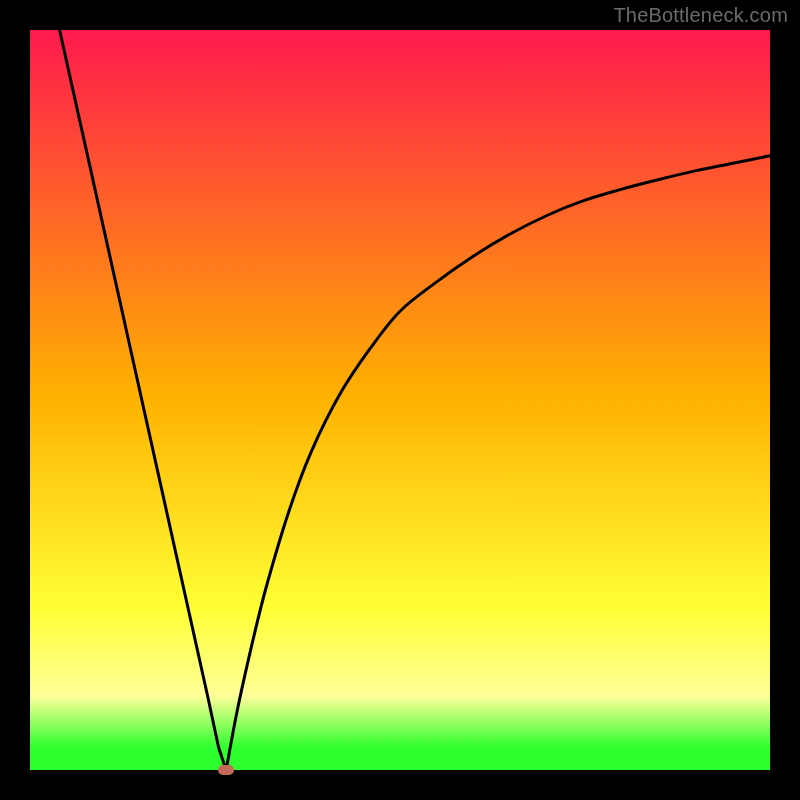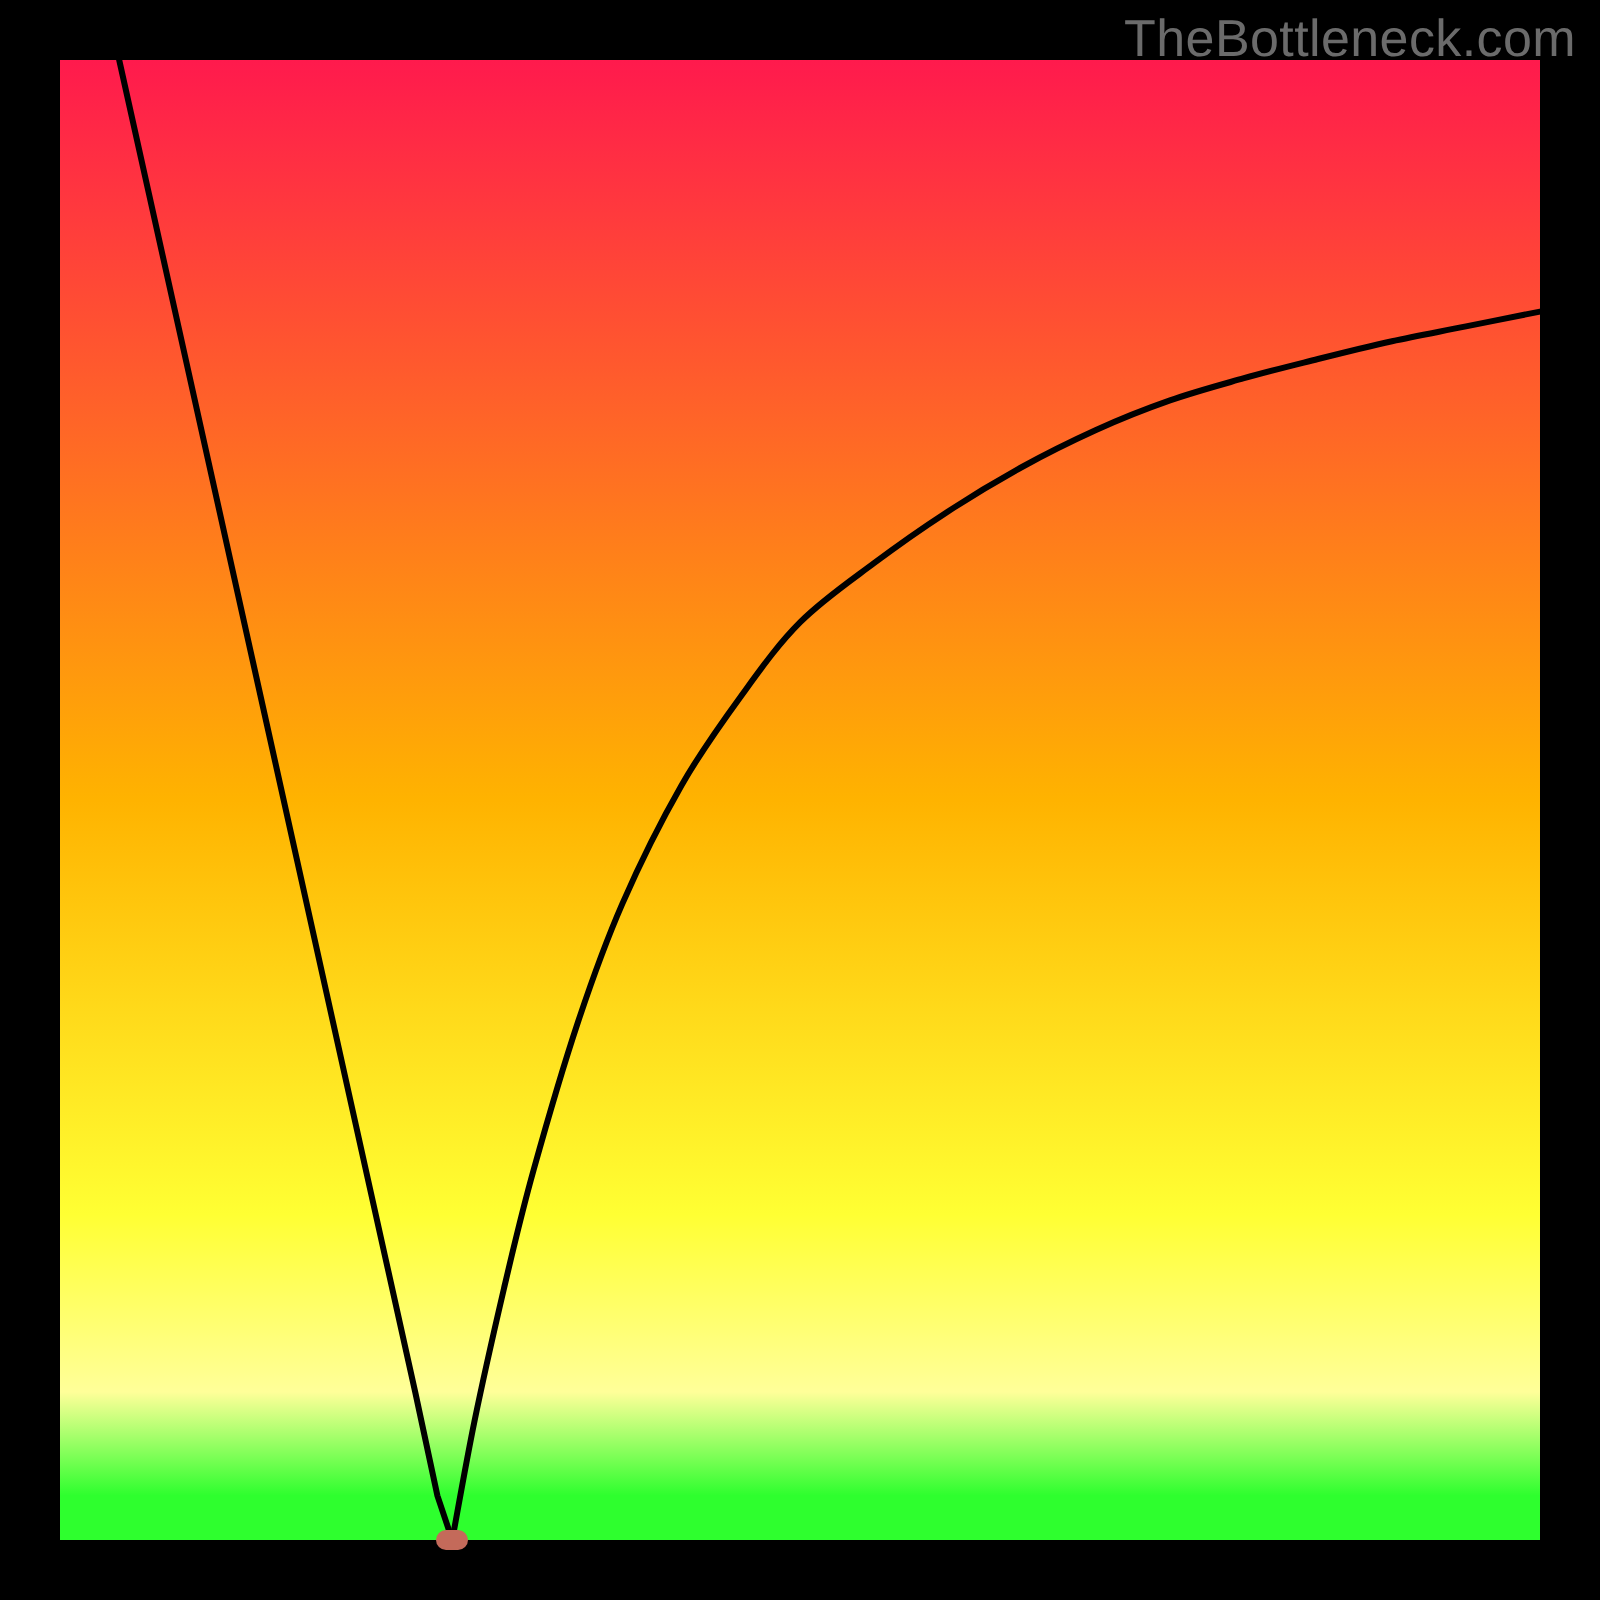--- a/index.html
+++ b/index.html
@@ -23,21 +23,21 @@
     top: 30px;
     width: 740px;
     height: 740px;
     
   }
   .watermark {
     position: absolute;
     top: 4px;
     right: 12px;
     color: #6b6b6b;
-    font-size: 26px;
+    font-size: 20px;
     font-weight: 400;
     letter-spacing: 0.2px;
     user-select: none;
   }
   svg.curve {
     position: absolute;
     left: 0;
     top: 0;
     width: 740px;
     height: 740px;

